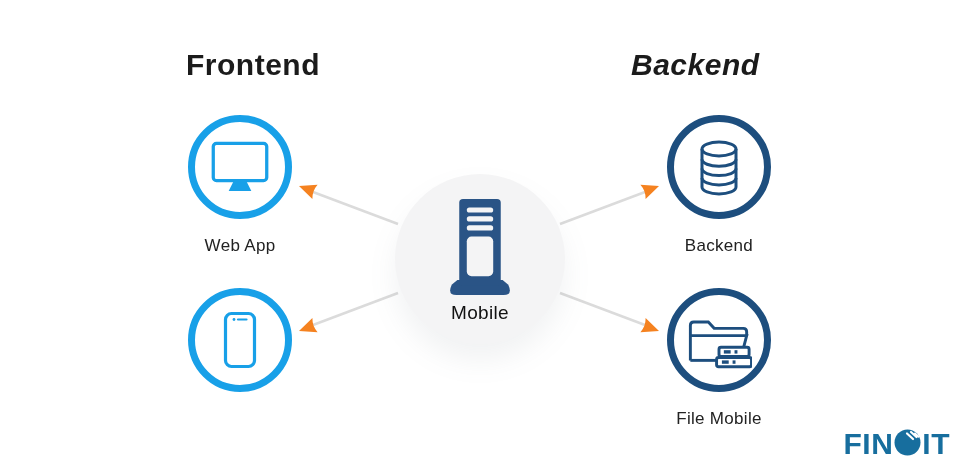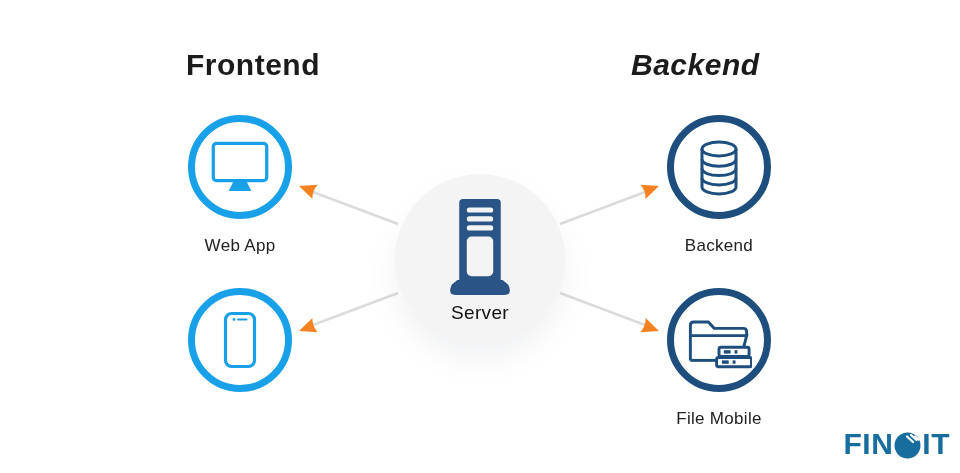--- a/index.html
+++ b/index.html
@@ -77,21 +77,21 @@
     font-weight: 500;
     color: #111111;
     letter-spacing: 0.3px;
   }
 
   .logo {
     position: absolute;
     right: 10px;
     bottom: 14px;
     display: flex;
-    align-items: flex-end;
+    align-items: flex-start;
     color: #176E9E;
     font-size: 30px;
     font-weight: 800;
     letter-spacing: 0.5px;
     line-height: 1;
     z-index: 2;
   }
   .logo svg { margin: 0 1px; display: block; }
 </style>
 </head>
@@ -169,21 +169,21 @@
 
   <div class="center-node">
     <svg width="72" height="100" viewBox="0 0 76 106">
       <path d="M14 88 H62 L68 93 Q73 104 63 104 H13 Q3 104 8 93 Z" fill="#2A5486"></path>
       <rect x="16" y="2" width="44" height="92" rx="4" fill="#2A5486"></rect>
       <rect x="24" y="11" width="28" height="5.5" rx="2.75" fill="#F4F4F5"></rect>
       <rect x="24" y="20.5" width="28" height="5.5" rx="2.75" fill="#F4F4F5"></rect>
       <rect x="24" y="30" width="28" height="5.5" rx="2.75" fill="#F4F4F5"></rect>
       <rect x="24" y="42" width="28" height="42" rx="5" fill="#F4F4F5"></rect>
     </svg>
-    <div class="center-label">Server</div>
+    <div class="center-label">Mobile</div>
   </div>
 
   <div class="logo">
     <span>FIN</span>
     <svg width="27" height="27" viewBox="-13.5 -13.5 27 27">
       <circle cx="0" cy="0" r="13" fill="#176E9E"></circle>
       <line x1="-0.5" y1="-9" x2="5.5" y2="-3.5" stroke="#ffffff" stroke-width="2.2" stroke-linecap="round"></line>
       <line x1="3.5" y1="-10.5" x2="9" y2="-5.5" stroke="#ffffff" stroke-width="2.2" stroke-linecap="round"></line>
       <line x1="7.5" y1="-9" x2="11" y2="-5.8" stroke="#ffffff" stroke-width="2" stroke-linecap="round"></line>
     </svg>

